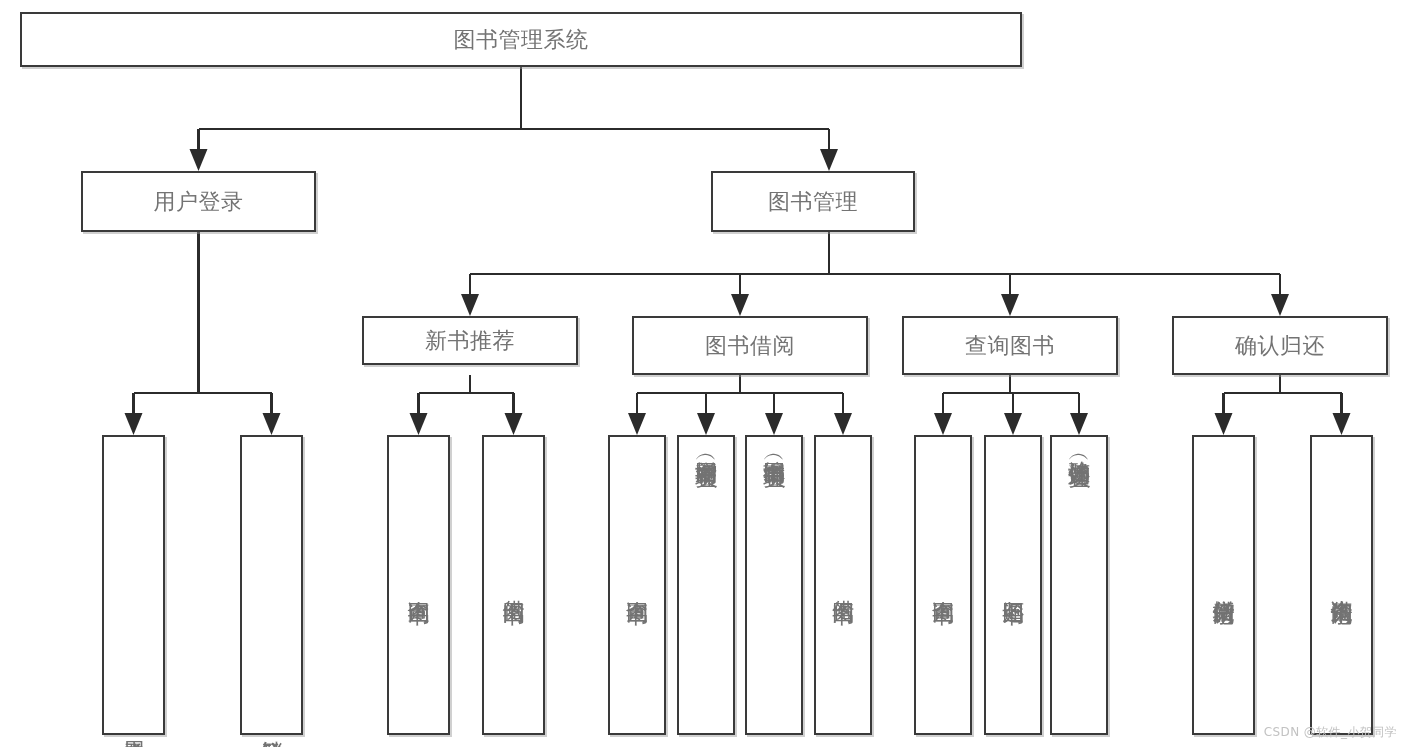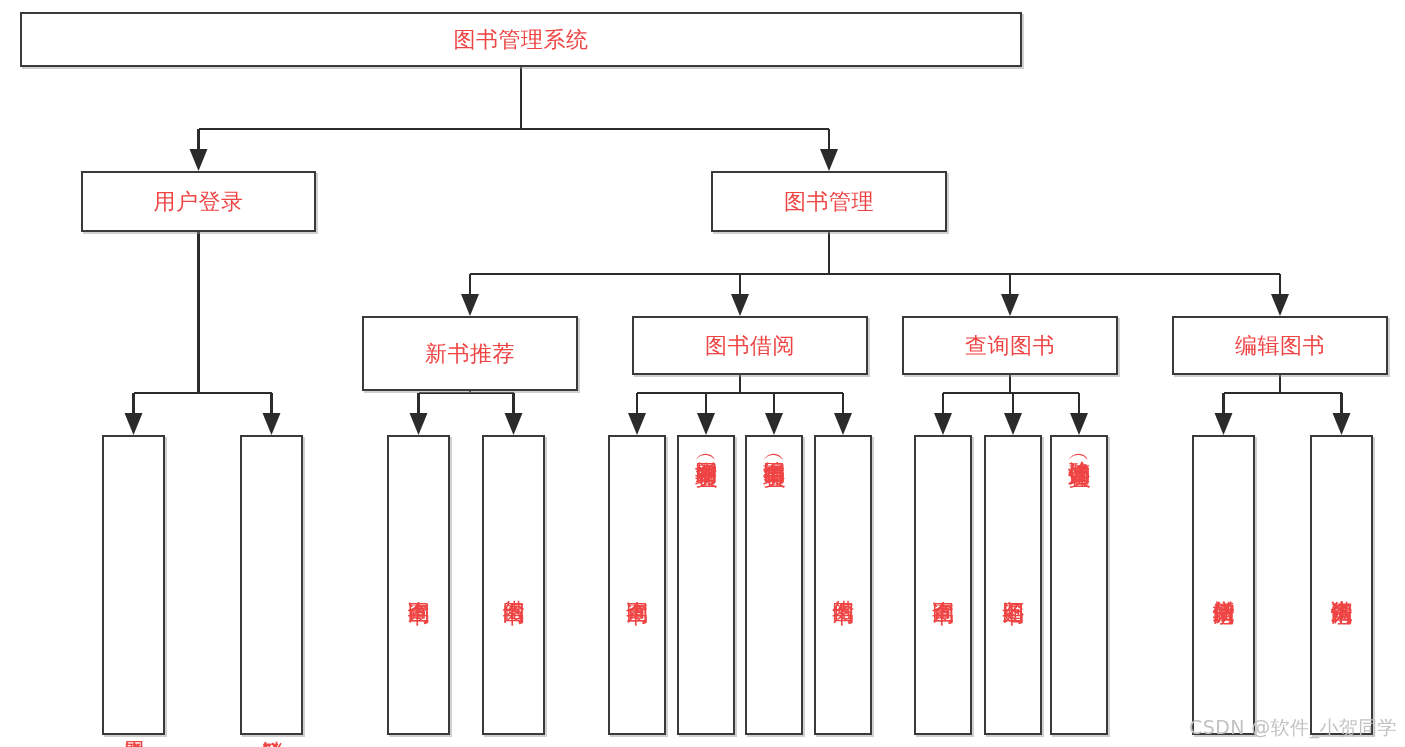--- a/index.html
+++ b/index.html
@@ -29,21 +29,21 @@
     position: absolute;
     box-sizing: border-box;
     background: #ffffff;
     border: 2.5px solid #3a3a3a;
     display: flex;
     align-items: center;
     justify-content: center;
     box-shadow: 2px 2px 0 rgba(150,150,150,0.45);
   }
   .node .label {
-    color: #ef4444;
+    color: #737373;
     text-align: right;
     line-height: 1.18;
     letter-spacing: 0.5px;
   }
   .node.horiz .label {
     font-size: 22px;
     white-space: nowrap;
   }
   .node.vert {
     align-items: center;
@@ -61,21 +61,21 @@
   .node.vert.bottomed {
     align-items: flex-end;
   }
   .node.vert.topped {
     align-items: flex-start;
   }
   .watermark {
     position: absolute;
     right: 8px;
     bottom: 6px;
-    font-size: 19px;
+    font-size: 12px;
     color: #c2c2c2;
     white-space: nowrap;
     letter-spacing: 0.4px;
   }
 </style>
 </head>
 <body>
 
 <div id="canvas">
   <svg id="wires" viewBox="0 0 1405 747" xmlns="http://www.w3.org/2000/svg">
@@ -132,34 +132,34 @@
       <line x1="1341.5" y1="393" x2="1341.5" y2="415" stroke="#2b2b2b" stroke-width="2.5" shape-rendering="crispEdges"></line>
       <path d="M 1332.5 413 L 1350.5 413 L 1341.5 435 Z" fill="#2b2b2b"></path>
     </svg>
   <div id="nodes">
       <div class="node horiz" style="left: 20px; top: 12px; width: 1002px; height: 55px;">
         <span class="label">图书管理系统</span>
       </div>
       <div class="node horiz" style="left: 81px; top: 171px; width: 235px; height: 61px;">
         <span class="label">用户登录</span>
       </div>
-      <div class="node horiz" style="left: 711px; top: 171px; width: 236px; height: 61px;">
+      <div class="node horiz" style="left: 711px; top: 171px; width: 204px; height: 61px;">
         <span class="label">图书管理</span>
       </div>
-      <div class="node horiz" style="left: 362px; top: 316px; width: 216px; height: 75px;">
+      <div class="node horiz" style="left: 362px; top: 316px; width: 216px; height: 49px;">
         <span class="label">新书推荐</span>
       </div>
       <div class="node horiz" style="left: 632px; top: 316px; width: 236px; height: 59px;">
         <span class="label">图书借阅</span>
       </div>
       <div class="node horiz" style="left: 902px; top: 316px; width: 216px; height: 59px;">
         <span class="label">查询图书</span>
       </div>
       <div class="node horiz" style="left: 1172px; top: 316px; width: 216px; height: 59px;">
-        <span class="label">编辑图书</span>
+        <span class="label">确认归还</span>
       </div>
       <div class="node vert bottomed" style="left: 102px; top: 435px; width: 63px; height: 300px;">
         <span class="label">用户登录</span>
       </div>
       <div class="node vert bottomed" style="left: 240px; top: 435px; width: 63px; height: 300px;">
         <span class="label">注销登录</span>
       </div>
       <div class="node vert" style="left: 387px; top: 435px; width: 63px; height: 300px;">
         <span class="label">查询图书</span>
       </div>

